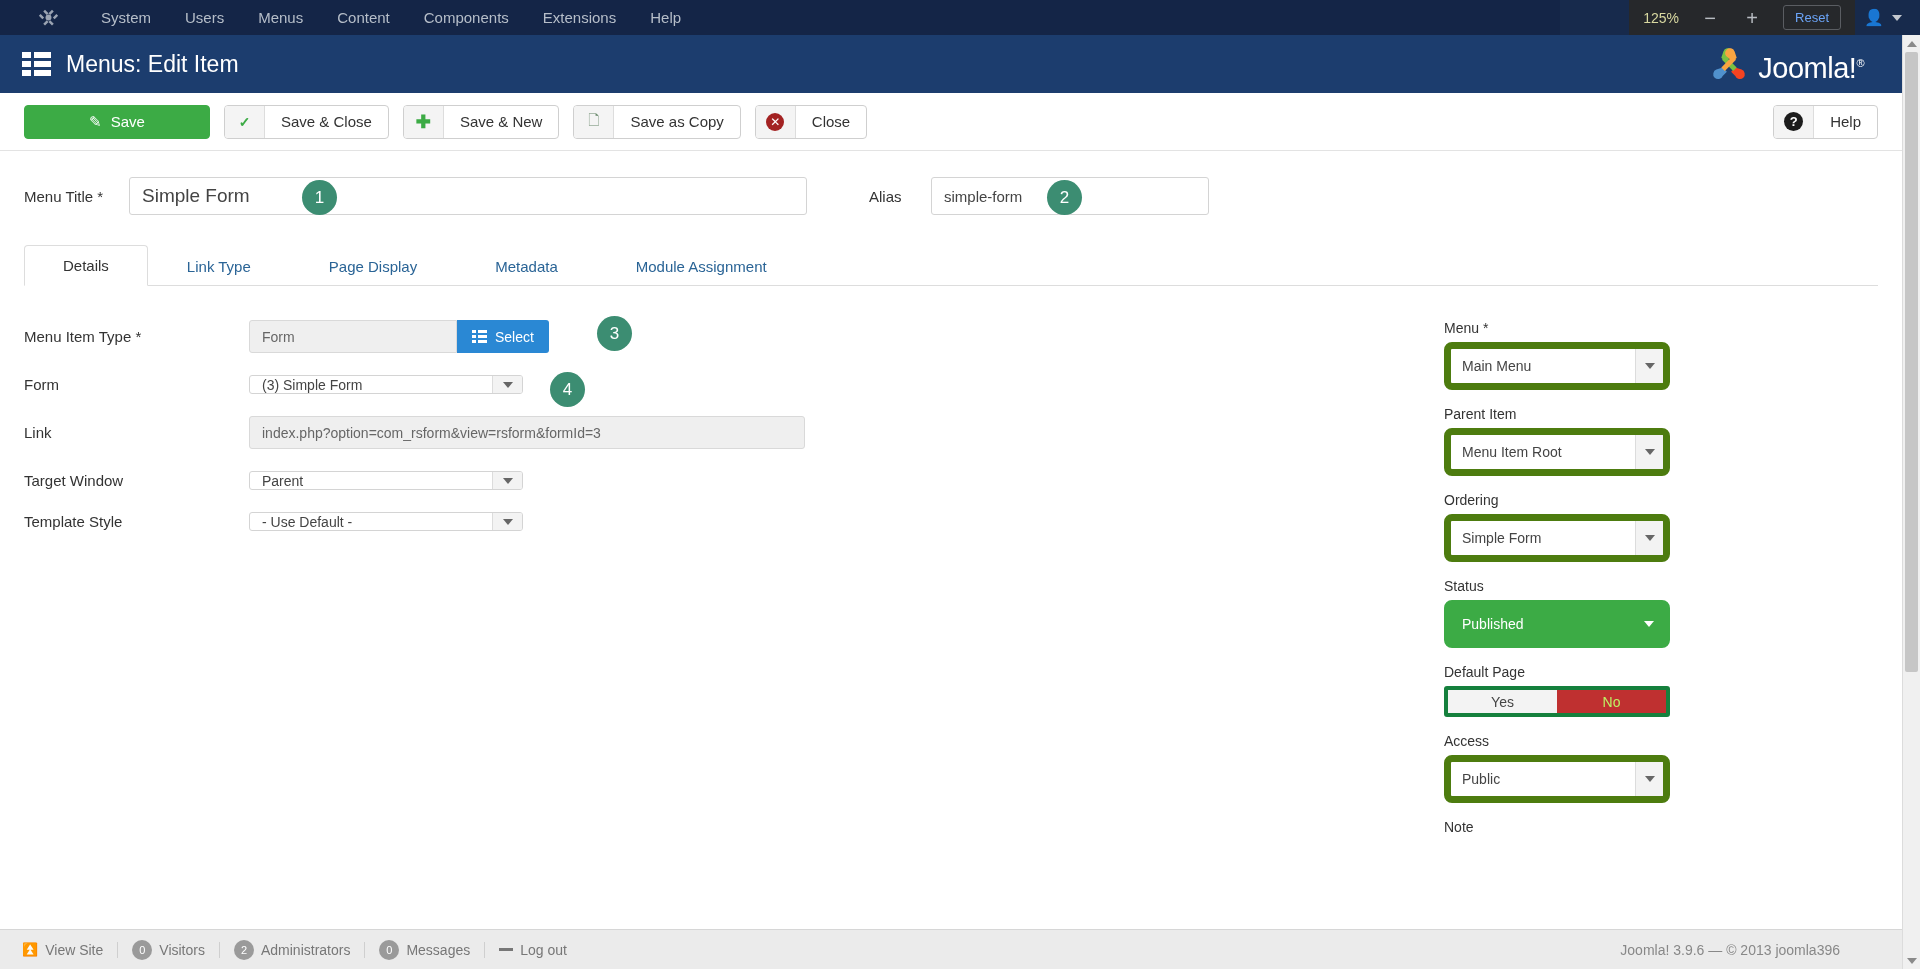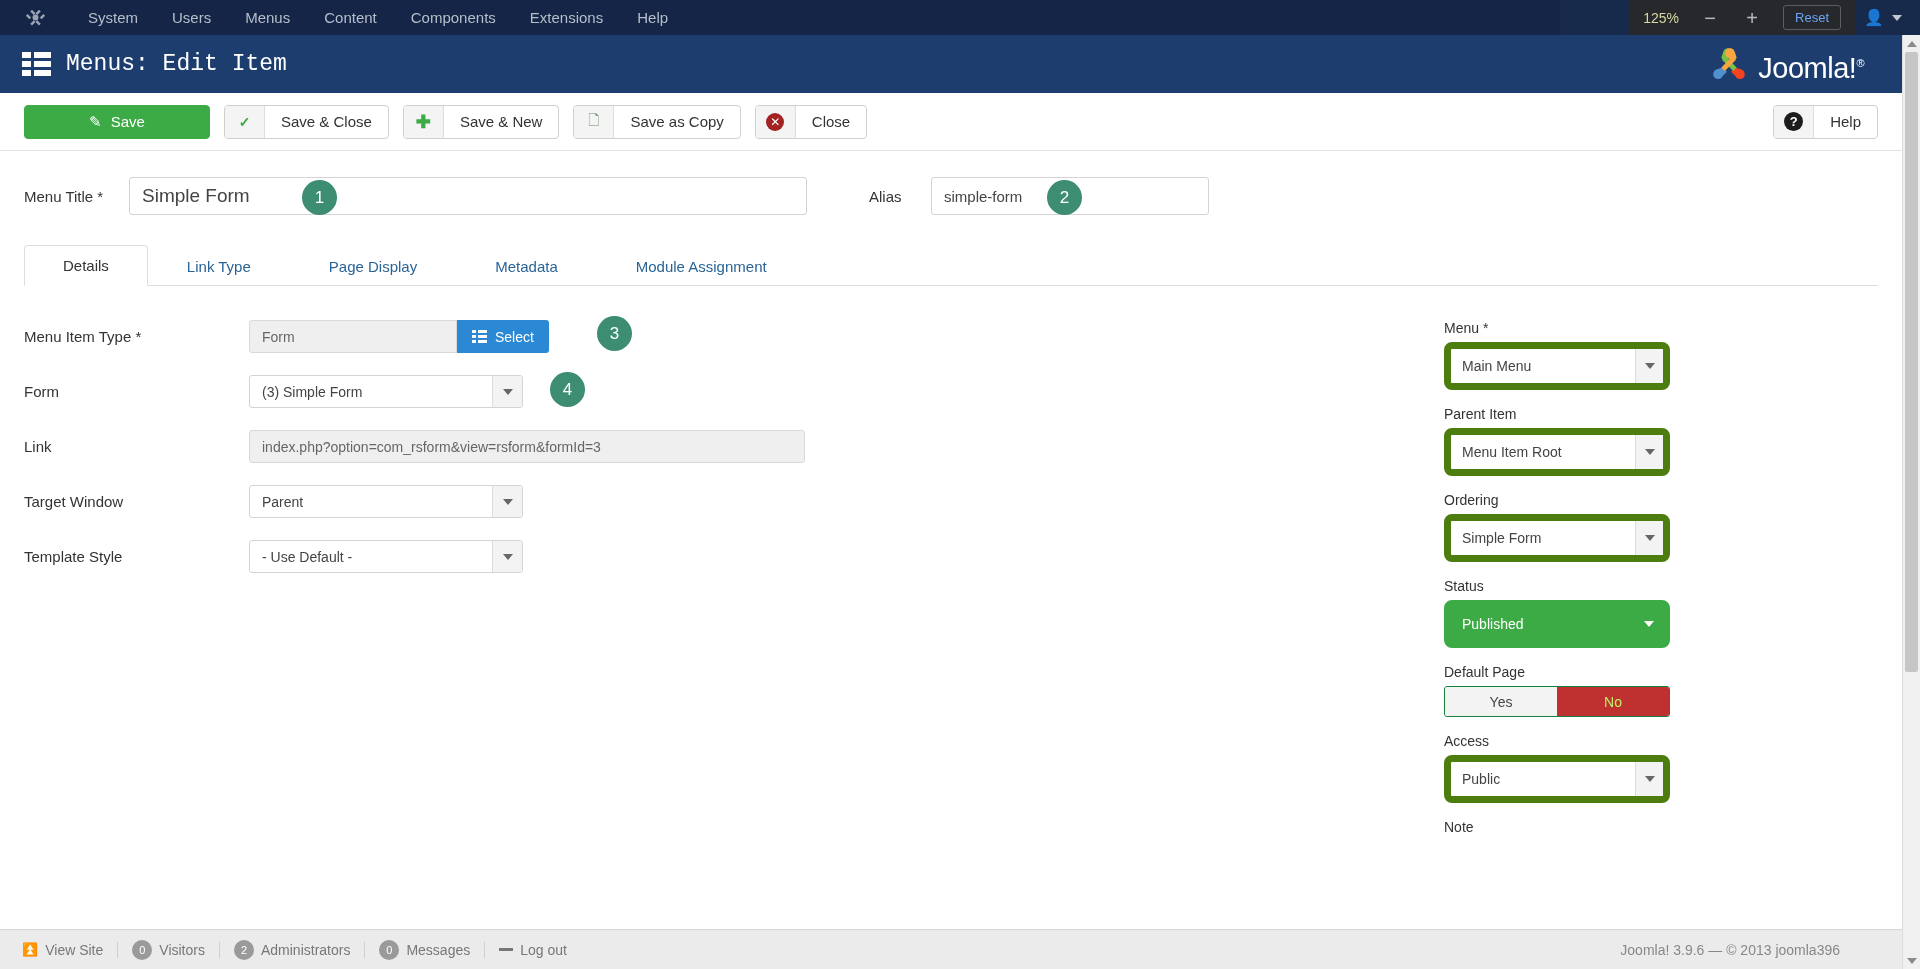--- a/index.html
+++ b/index.html
@@ -46,21 +46,21 @@
     border-right: 5px solid transparent;
     border-top: 6px solid #c3c8cf;
   }
 
   
   .admin-menubar {
     position: absolute; top: 0; left: 0;
     width: 1560px; height: 35px;
     background: #142547;
     display: flex; align-items: center;
-    padding-left: 21px; gap: 0;
+    padding-left: 34px; gap: 0;
     z-index: 31;
   }
   .joomla-mark {
     width: 28px; height: 26px;
     display: flex; align-items: center; justify-content: center;
     color: #9aa3b2; font-size: 19px;
     margin-right: 22px;
   }
   .menu-link {
     color: #b6bec9; font-size: 15px;
@@ -75,21 +75,21 @@
     display: flex; align-items: center;
     padding: 0 0 0 22px;
   }
   .header-icon {
     width: 28px; height: 24px;
     display: grid; grid-template-columns: 9px 17px;
     grid-template-rows: 6px 6px 6px; gap: 3px 3px;
     margin-right: 16px;
   }
   .header-icon i { background: #fff; display: block; }
-  .page-title { color: #fff; font-size: 23px; font-weight: normal; font-family: Liberation Mono, monospace; }
+  .page-title { color: #fff; font-size: 23px; font-weight: normal; }
   .joomla-logo {
     position: absolute; right: 38px; top: 50%;
     transform: translateY(-50%);
     display: flex; align-items: flex-end; gap: 8px;
   }
   .jlogo-text {
     color: #fff; font-size: 29px; letter-spacing: -0.5px;
   }
   .jlogo-text sup { font-size: 11px; vertical-align: super; }
 
@@ -207,21 +207,21 @@
     padding: 0 15px; font-size: 14px; cursor: pointer;
     border-radius: 0 3px 3px 0;
   }
   .sel-icon {
     display: grid; grid-template-columns: 4px 9px;
     grid-template-rows: 3px 3px 3px; gap: 2px 2px;
   }
   .sel-icon i { background: #fff; }
 
   .select-ctl {
-    display: flex; height: 33px; border: 1px solid #d4d4d4;
+    display: flex; height: 19px; border: 1px solid #d4d4d4;
     border-radius: 3px; overflow: hidden; background: #fff;
     cursor: pointer;
   }
   .select-ctl .val {
     flex: 1; display: flex; align-items: center;
     padding: 0 12px; font-size: 14px; color: #444;
     white-space: nowrap; overflow: hidden;
   }
   .select-ctl .arrow {
     width: 30px; background: #f3f3f3;
@@ -269,21 +269,21 @@
     background: #3cab45; border-left: none;
   }
   .caret-wh {
     width: 0; height: 0;
     border-left: 5px solid transparent;
     border-right: 5px solid transparent;
     border-top: 6px solid #fff;
   }
   .toggle-grp {
     display: flex; width: 226px; height: 31px;
-    border-radius: 3px; overflow: hidden; border: 1px solid #15803d;
+    border-radius: 3px; overflow: hidden; border: 4px solid #15803d;
   }
   .toggle-grp .opt {
     flex: 1; display: flex; align-items: center; justify-content: center;
     font-size: 14px; cursor: pointer;
   }
   .opt-yes { background: #f3f3f3; color: #444; }
   .opt-no { background: #bf3030; color: #bef264; }
 
   
   .footer {

